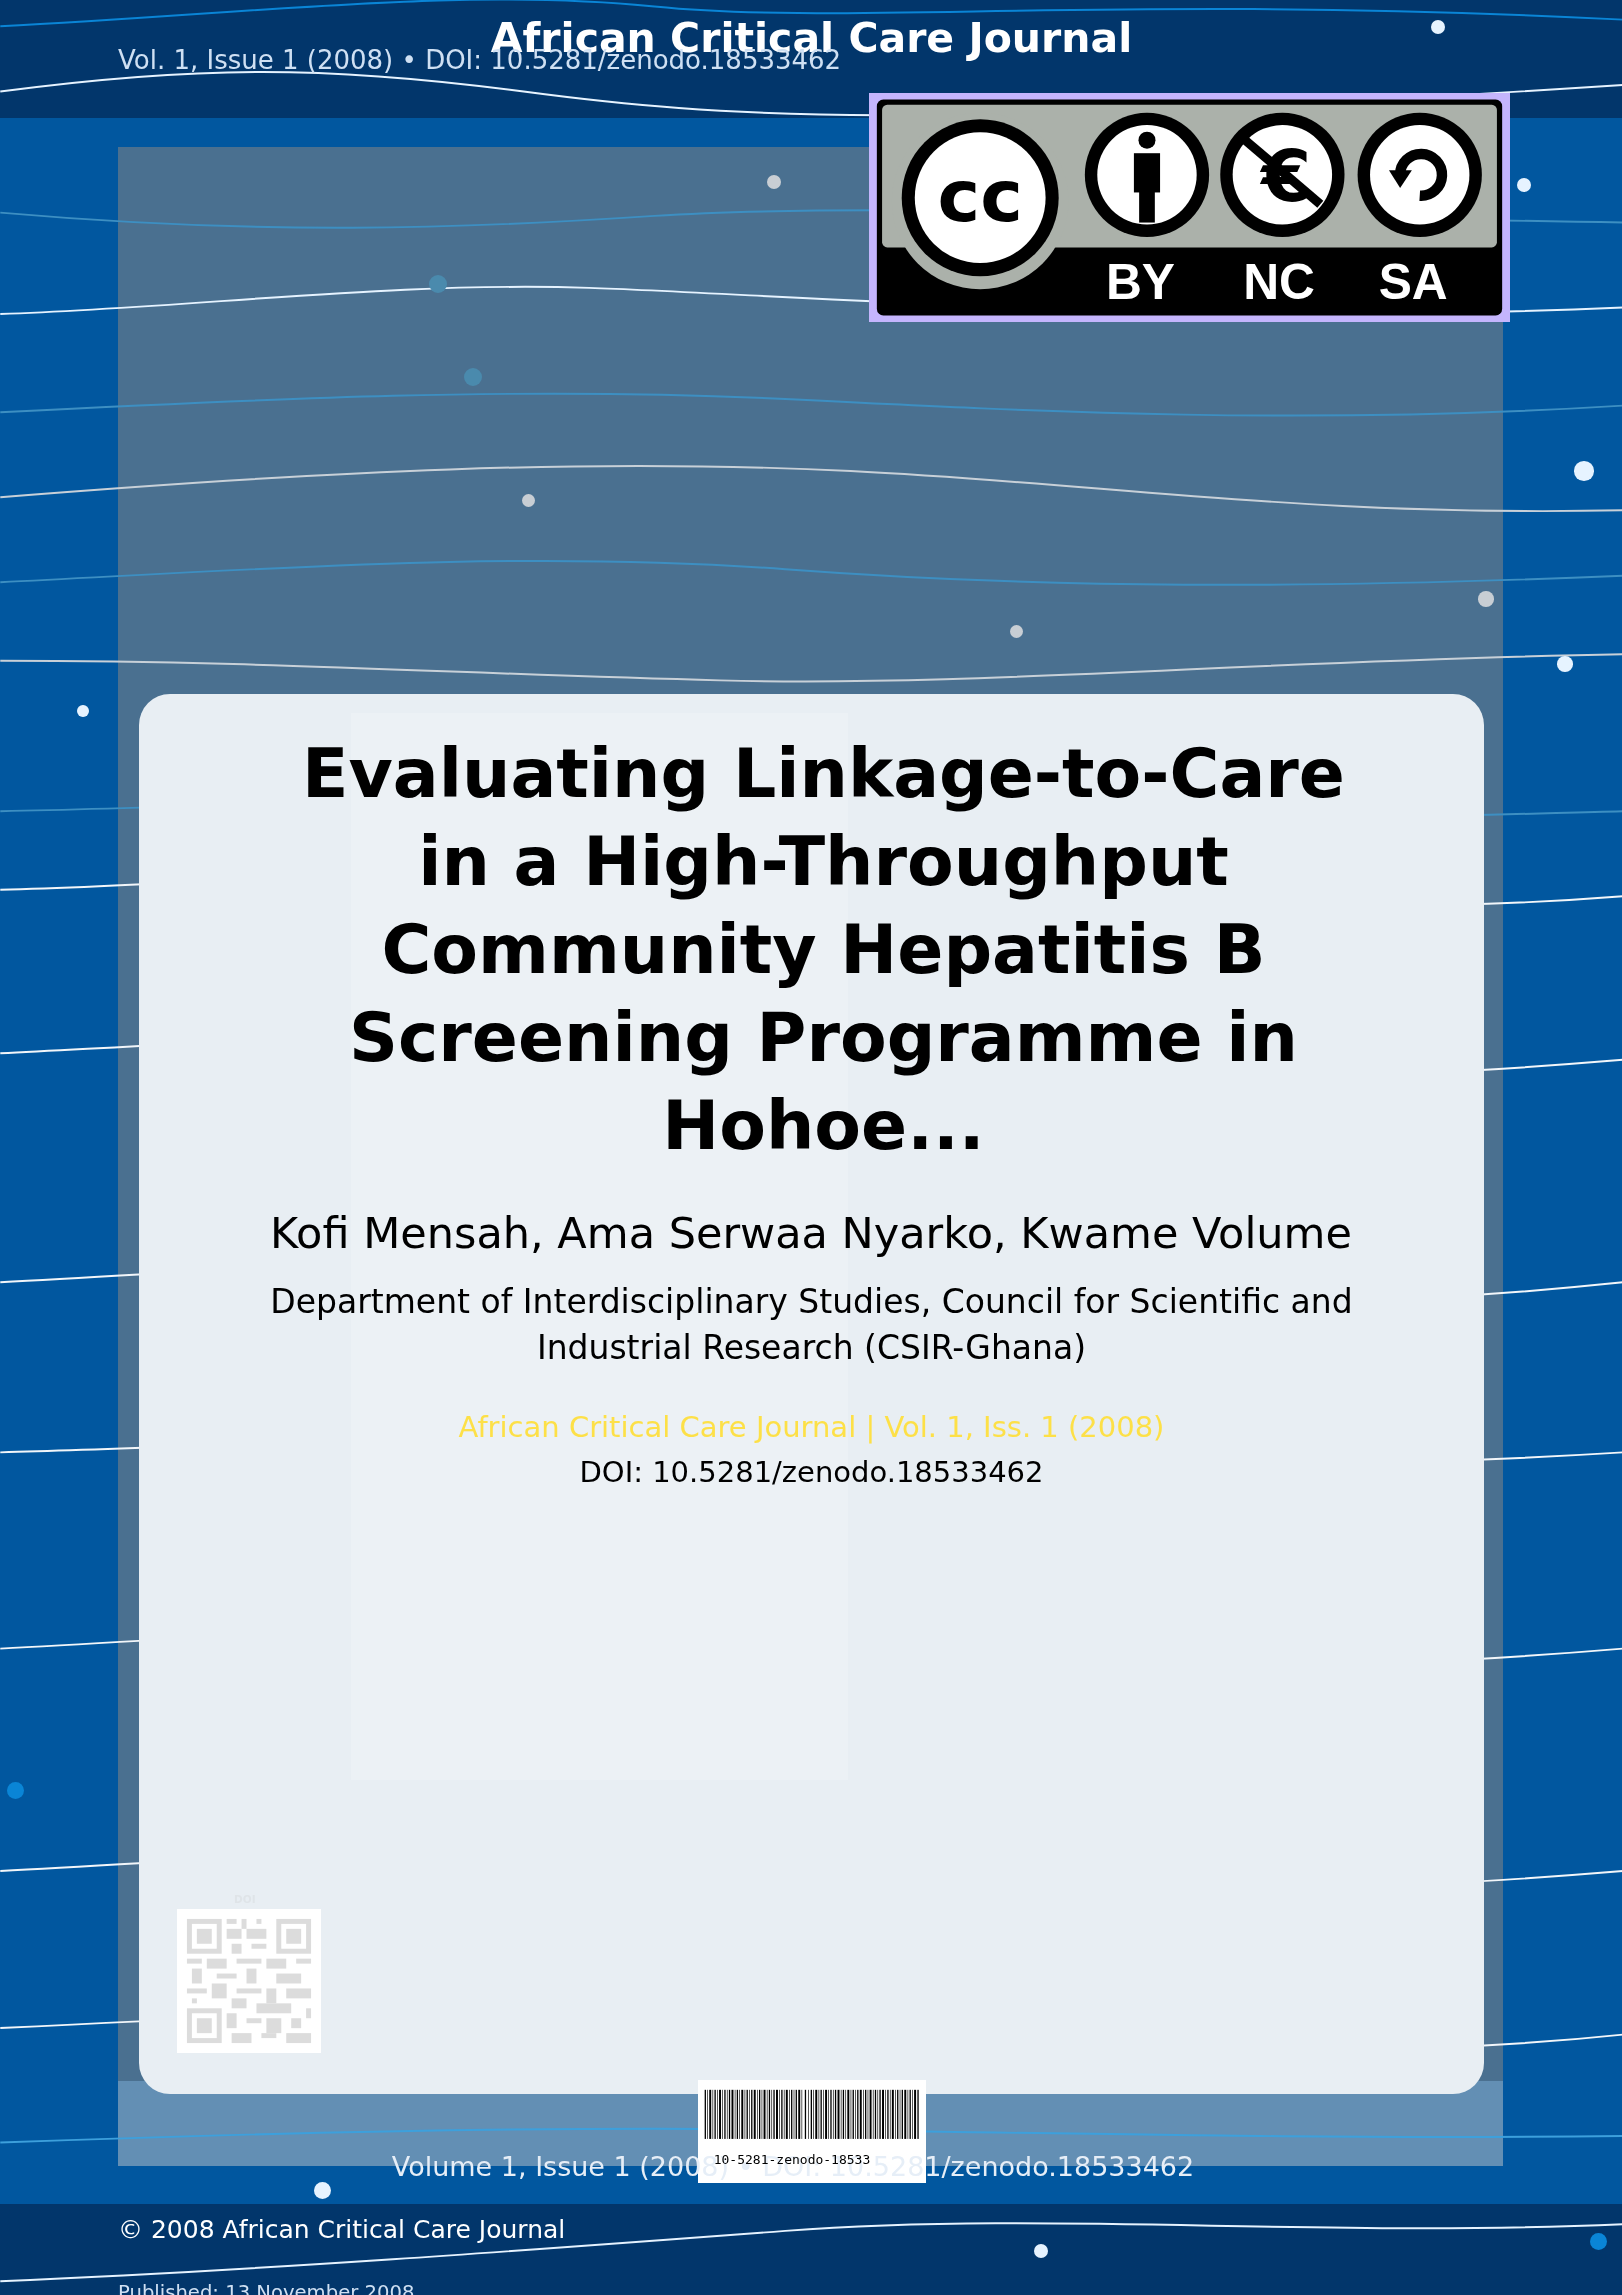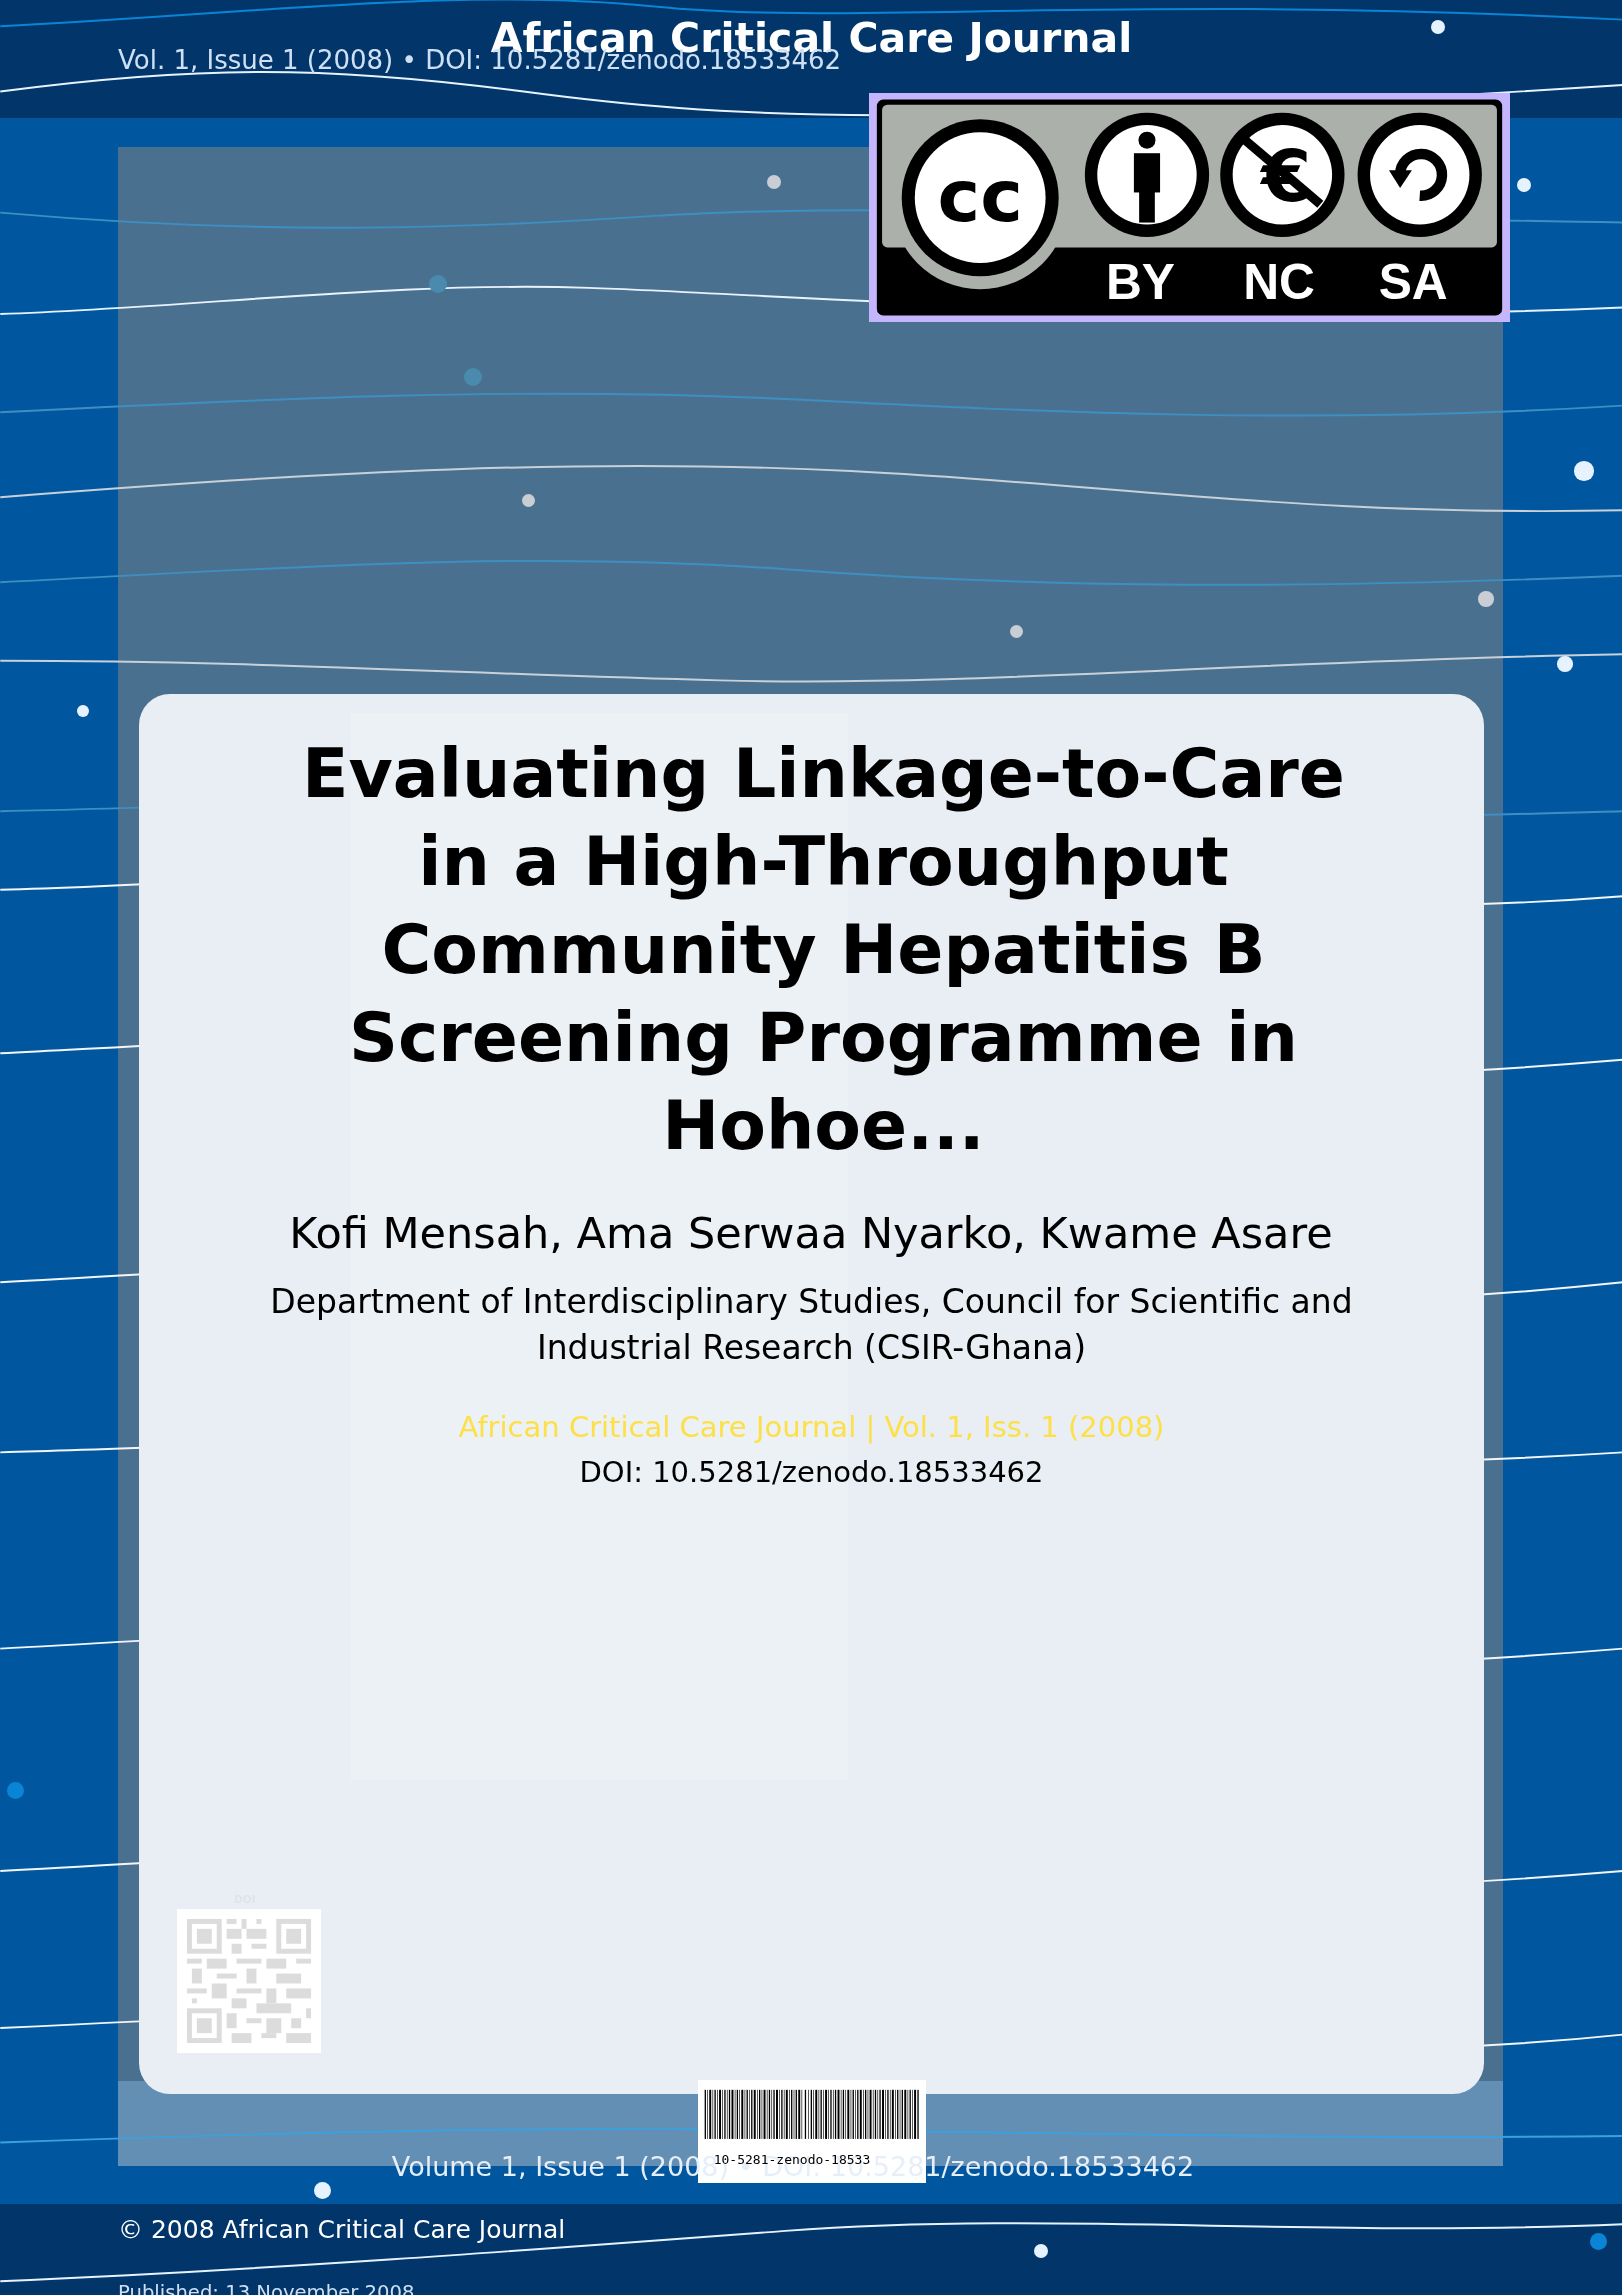--- a/index.html
+++ b/index.html
@@ -122,21 +122,21 @@
     <text x="415" y="315" text-anchor="middle" font-family="Liberation Sans, sans-serif" font-weight="bold" font-size="76" fill="#fff">BY</text>
     <text x="627" y="315" text-anchor="middle" font-family="Liberation Sans, sans-serif" font-weight="bold" font-size="76" fill="#fff">NC</text>
     <text x="832" y="315" text-anchor="middle" font-family="Liberation Sans, sans-serif" font-weight="bold" font-size="76" fill="#fff">SA</text>
   </svg>
 </div>
 
 <div id="card" class="abs"></div>
 <div id="card-shade" class="abs"></div>
 
 <div id="paper-title" class="abs">Evaluating Linkage-to-Care in a High-Throughput Community Hepatitis B Screening Programme in Hohoe...</div>
-<div id="authors" class="abs">Kofi Mensah, Ama Serwaa Nyarko, Kwame Asare</div>
+<div id="authors" class="abs">Kofi Mensah, Ama Serwaa Nyarko, Kwame Volume</div>
 <div id="affiliation" class="abs">Department of Interdisciplinary Studies, Council for Scientific and Industrial Research (CSIR-Ghana)</div>
 <div id="citation" class="abs">African Critical Care Journal | Vol. 1, Iss. 1 (2008)</div>
 <div id="doi-line" class="abs">DOI: 10.5281/zenodo.18533462</div>
 
 <div id="qr-label" class="abs">DOI</div>
 <div id="qr" class="abs">
   <svg width="144" height="144" viewBox="0 0 29 29">
     <g fill="#dcdcdc">
       <rect x="2" y="2" width="7" height="7"></rect>
         <rect x="3" y="3" width="5" height="5" fill="#fff"></rect>

